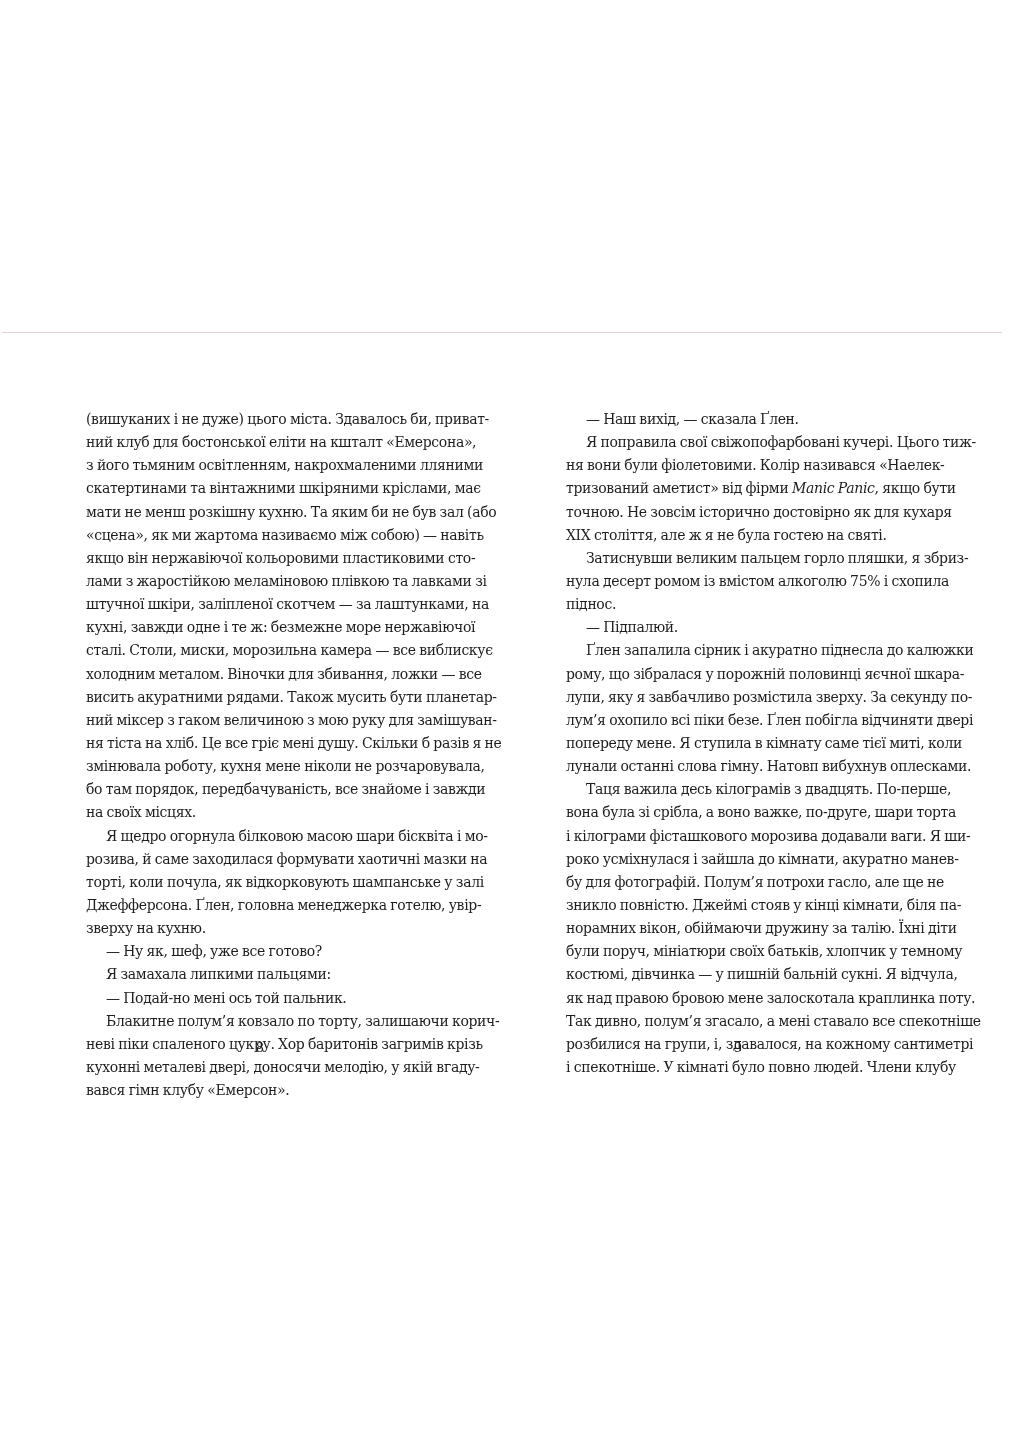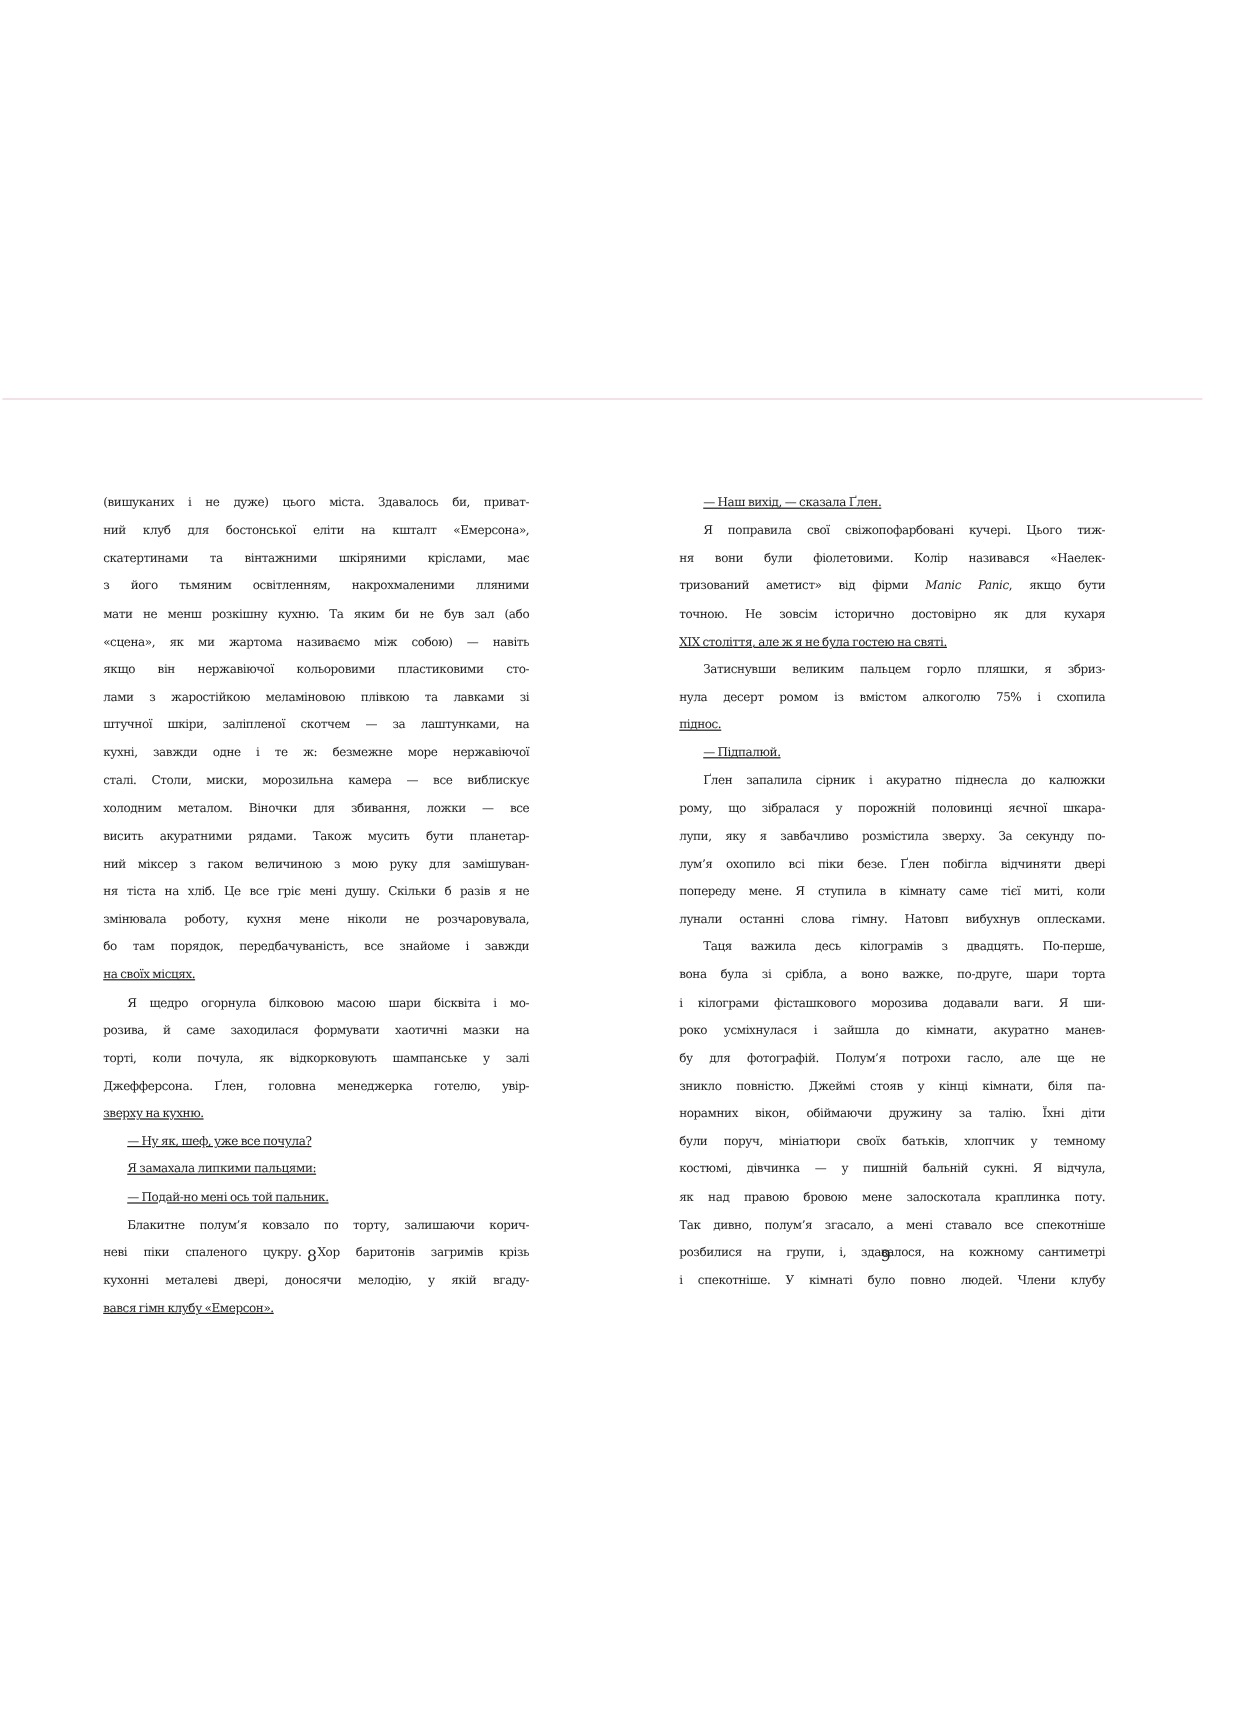--- a/index.html
+++ b/index.html
@@ -27,31 +27,30 @@
     position: absolute;
     top: 408px;
     width: 355px;
   }
   .page.left { left: 86px; }
   .page.right { left: 566px; }
   .line {
     display: block;
     height: 23.15px;
     line-height: 23.15px;
-    font-size: 10px;
+    font-size: 14px;
     letter-spacing: -0.35px;
     white-space: nowrap;
     text-align: justify;
     text-align-last: justify;
     word-spacing: -0.5px;
   }
   .line.last {
     text-align: center;
     text-align-last: left;
-    text-decoration: underline;
   }
   .line.indent {
     padding-left: 20px;
     box-sizing: border-box;
   }
   .italic { font-style: italic; margin-top: 44px; }
   .page-number {
     position: absolute;
     top: 1040px;
     font-size: 13px;
@@ -63,42 +62,42 @@
   .page-number.right { left: 728px; }
 </style>
 </head>
 <body>
 
 <div class="top-rule"></div>
 
 <div class="page left" id="left-page">
     <span class="line">(вишуканих і не дуже) цього міста. Здавалось би, приват-</span>
     <span class="line">ний клуб для бостонської еліти на кшталт «Емерсона»,</span>
+    <span class="line">з його тьмяним освітленням, накрохмаленими лляними</span>
     <span class="line">скатертинами та вінтажними шкіряними кріслами, має</span>
-    <span class="line">з його тьмяним освітленням, накрохмаленими лляними</span>
     <span class="line">мати не менш розкішну кухню. Та яким би не був зал (або</span>
     <span class="line">«сцена», як ми жартома називаємо між собою) — навіть</span>
     <span class="line">якщо він нержавіючої кольоровими пластиковими сто-</span>
     <span class="line">лами з жаростійкою меламіновою плівкою та лавками зі</span>
     <span class="line">штучної шкіри, заліпленої скотчем — за лаштунками, на</span>
     <span class="line">кухні, завжди одне і те ж: безмежне море нержавіючої</span>
     <span class="line">сталі. Столи, миски, морозильна камера — все виблискує</span>
     <span class="line">холодним металом. Віночки для збивання, ложки — все</span>
     <span class="line">висить акуратними рядами. Також мусить бути планетар-</span>
     <span class="line">ний міксер з гаком величиною з мою руку для замішуван-</span>
     <span class="line">ня тіста на хліб. Це все гріє мені душу. Скільки б разів я не</span>
     <span class="line">змінювала роботу, кухня мене ніколи не розчаровувала,</span>
     <span class="line">бо там порядок, передбачуваність, все знайоме і завжди</span>
     <span class="line last">на своїх місцях.</span>
     <span class="line indent">Я щедро огорнула білковою масою шари бісквіта і мо-</span>
     <span class="line">розива, й саме заходилася формувати хаотичні мазки на</span>
     <span class="line">торті, коли почула, як відкорковують шампанське у залі</span>
     <span class="line">Джефферсона. Ґлен, головна менеджерка готелю, увір-</span>
     <span class="line last">зверху на кухню.</span>
-    <span class="line indent last">— Ну як, шеф, уже все почула?</span>
+    <span class="line indent last">— Ну як, шеф, уже все готово?</span>
     <span class="line indent last">Я замахала липкими пальцями:</span>
     <span class="line indent last">— Подай-но мені ось той пальник.</span>
     <span class="line indent">Блакитне полум’я ковзало по торту, залишаючи корич-</span>
     <span class="line">неві піки спаленого цукру. Хор баритонів загримів крізь</span>
     <span class="line">кухонні металеві двері, доносячи мелодію, у якій вгаду-</span>
     <span class="line last">вався гімн клубу «Емерсон».</span>
   </div>
 <div class="page right" id="right-page">
     <span class="line indent last">— Наш вихід, — сказала Ґлен.</span>
     <span class="line indent">Я поправила свої свіжопофарбовані кучері. Цього тиж-</span>

